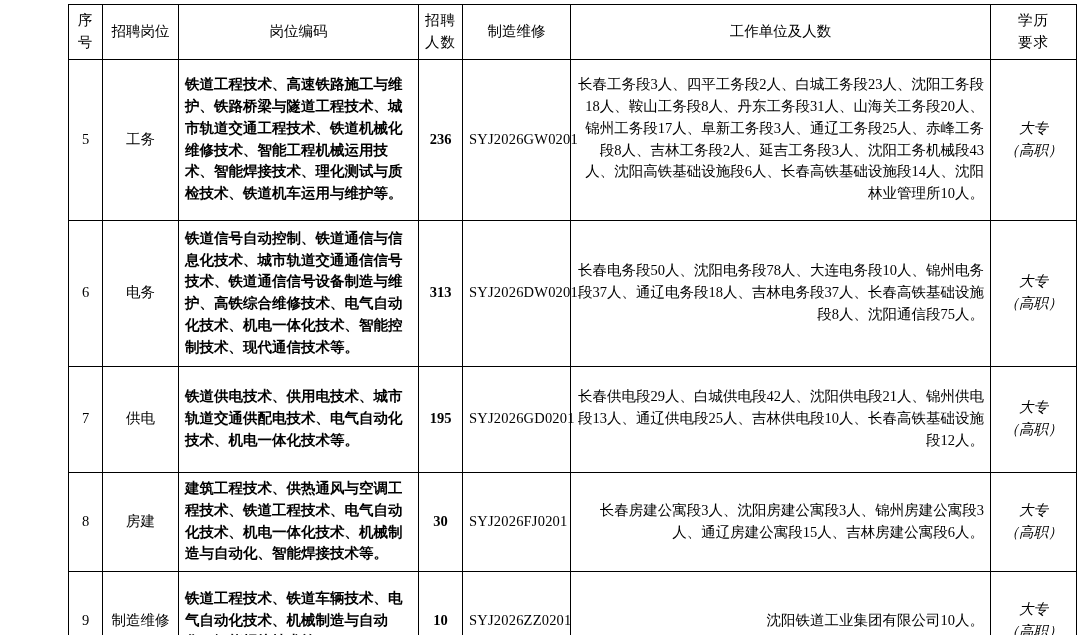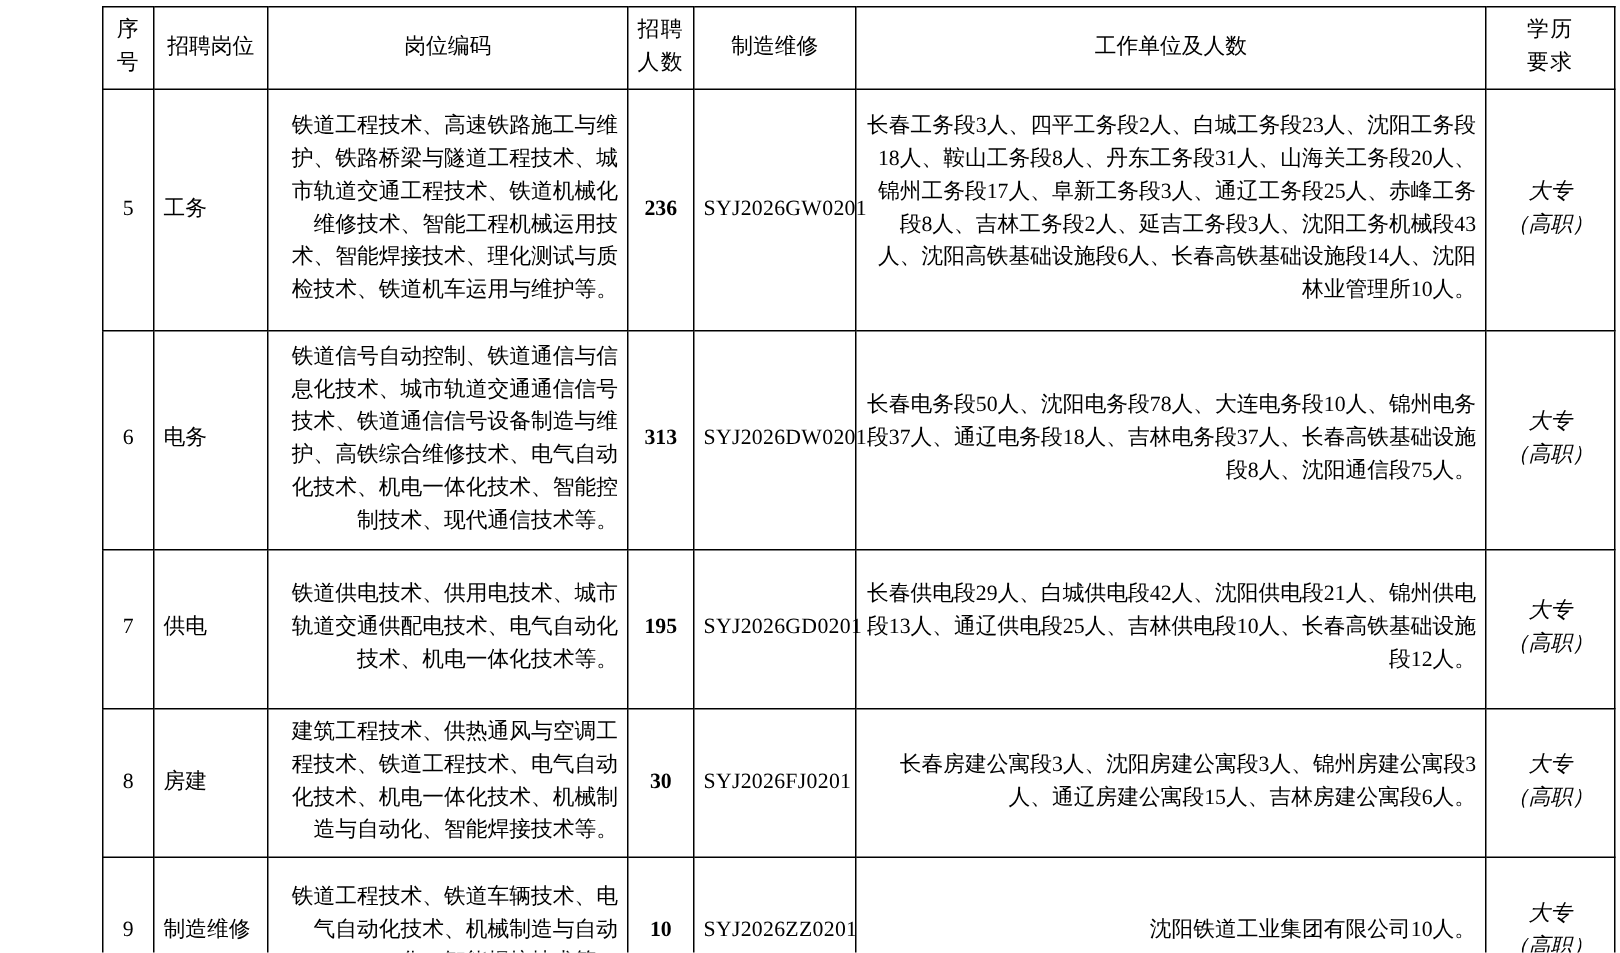--- a/index.html
+++ b/index.html
@@ -47,22 +47,22 @@
   col.c-major    { width: 240px; }
   col.c-num      { width: 44px; }
   col.c-code     { width: 108px; }
   col.c-unit     { width: 420px; }
   col.c-edu      { width: 86px; }
 
   .h-seq, .h-num, .h-edu { letter-spacing: 1px; }
   .h-seq span, .h-num span, .h-edu span { display: block; }
 
   td.seq    { text-align: center; }
-  td.post   { }
-  td.major  { text-align: right; }
+  td.post   { text-align: center; }
+  td.major  { text-align: left; font-weight: bold; }
   td.num    { text-align: center; font-weight: bold; }
   td.code   { text-align: left; font-family: "Liberation Serif", serif; letter-spacing: 0.2px;}
   td.unit   { text-align: right; }
   td.edu    { text-align: center; }
   td.edu span { display: block; font-style: italic; }
   td.edu .edu-sub { }
 
   .major-text, .unit-text {
     text-align: justify;
     text-justify: inter-ideograph;

